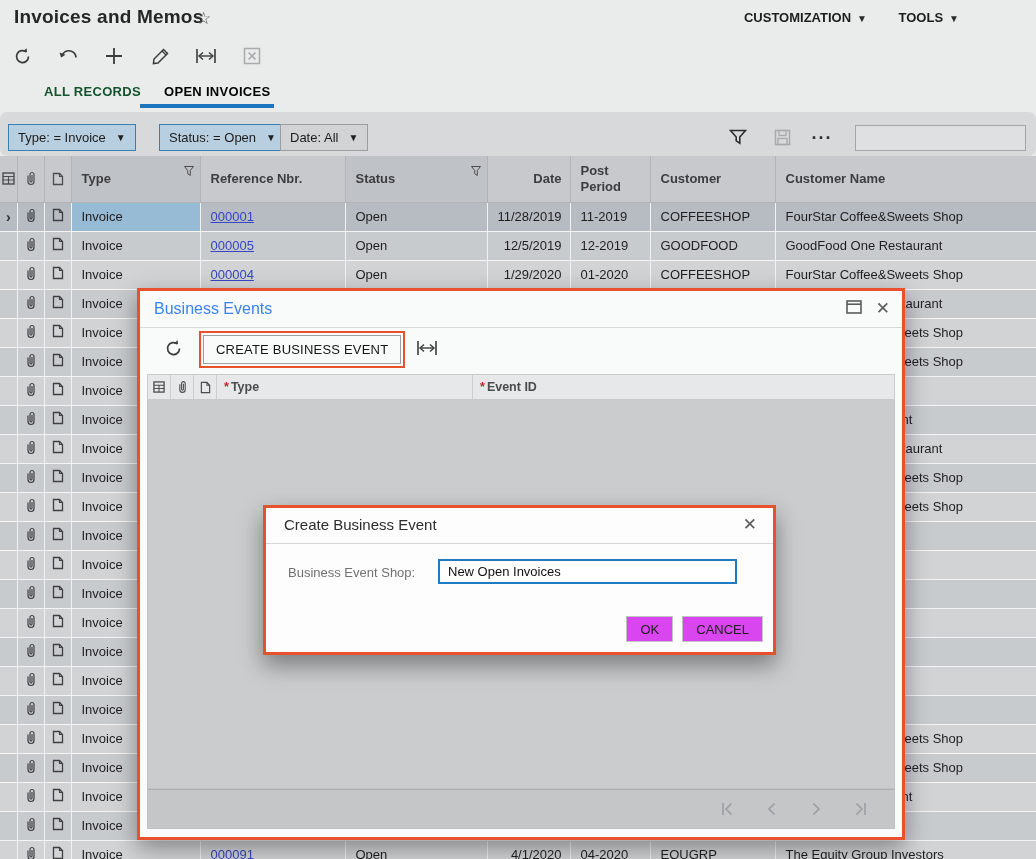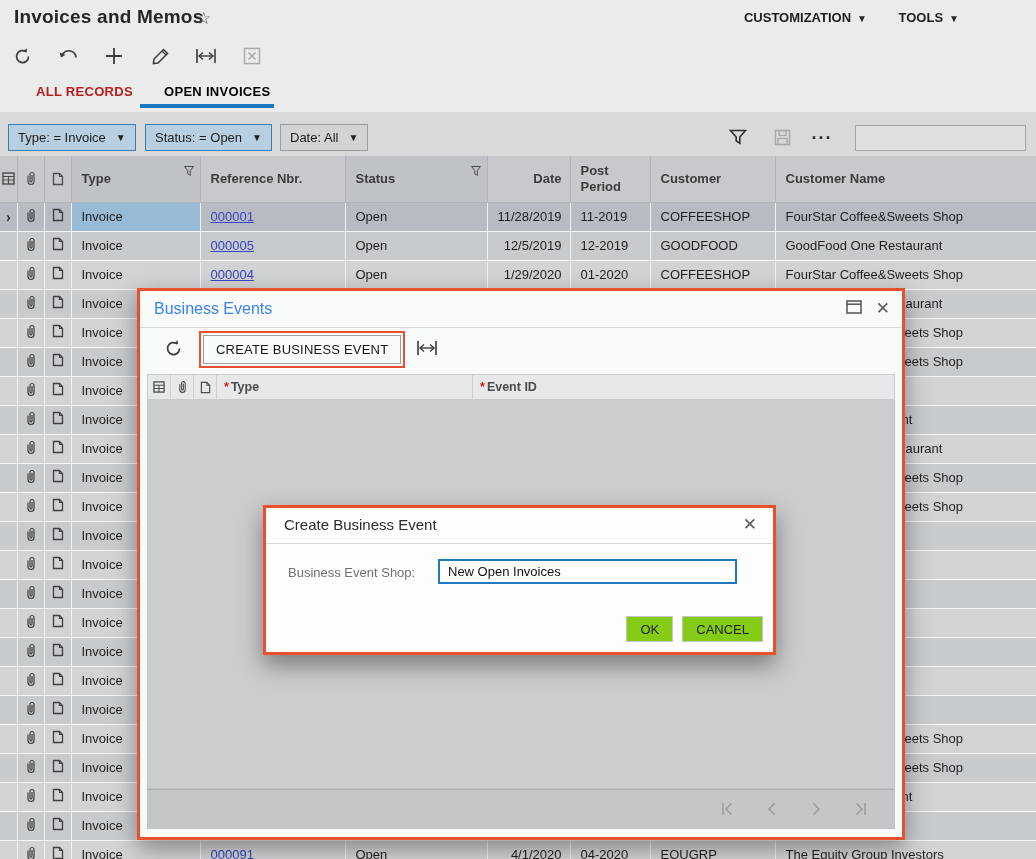--- a/index.html
+++ b/index.html
@@ -20,32 +20,32 @@
   #menu-tools { right:26px; }
 
   
   .main-toolbar { position:absolute; left:10px; top:40px; height:32px; display:flex; align-items:center; gap:22px; }
   .tbtn { width:24px; height:24px; display:flex; align-items:center; justify-content:center; }
   .tbtn svg { display:block; }
 
   
   .tabs { position:absolute; left:0; top:80px; width:1036px; height:32px; }
   .tab { position:absolute; top:4px; font-size:13px; font-weight:bold; letter-spacing:.3px; }
-  .tab.inactive { left:36px; color:#b91c1c; }
+  .tab.inactive { left:44px; color:#14532d; }
   .tab.active { left:164px; color:#000000; }
   .tab-underline { position:absolute; left:140px; top:24px; width:134px; height:4px; background:#1a76bf; }
 
   
-  .filter-bar { position:absolute; left:0; top:112px; width:1036px; height:44px; background:#d8d9da; }
+  .filter-bar { position:absolute; left:0; top:112px; width:1036px; height:44px; background:#d8d9da;border-radius:7px; }
   .chip { position:absolute; top:12px; height:27px; display:flex; align-items:center; padding:0 9px; font-size:13px; color:#1c1c1c; }
   .chip .caret { margin-left:10px; font-size:10px; color:#222; }
   .chip.blue { background:#b8cfe1; border:1px solid #3a7fb2; }
   .chip.gray { background:#d2d3d4; border:1px solid #9b9d9f; }
   #chip-type { left:8px; }
-  #chip-status { left:145px; }
+  #chip-status { left:159px; }
   #chip-date { left:280px; }
   .fb-icon { position:absolute; top:14px; width:22px; height:22px; display:flex; align-items:center; justify-content:center; }
   #icon-filter { left:727px; }
   #icon-save { left:771px; }
   #icon-more { left:811px; top:10px; font-size:18px; font-weight:bold; color:#2e2e2e; letter-spacing:2px; }
   .search-box { position:absolute; left:855px; top:13px; width:171px; height:26px; background:#dfe0e1; border:1px solid #a3a5a7; display:flex; align-items:center; }
   .search-box input { flex:1; border:none; background:transparent; outline:none; font-size:13px; padding:0 6px; color:#1f1f1f; font-family:inherit; }
 
   
   .grid-wrap { position:absolute; left:0; top:156px; width:1036px; }
@@ -108,21 +108,21 @@
   .cbe-title { position:absolute; left:18px; top:8px; font-size:15px; color:#2c2c2c; }
   .cbe-close { position:absolute; right:16px; top:8px; }
   .cbe-body { position:relative; height:108px; }
   .cbe-label { position:absolute; left:22px; top:21px; font-size:13px; color:#707070; }
   .cbe-input {
     position:absolute; left:172px; top:15px; width:299px; height:25px;
     border:2px solid #1f7ac4; background:#ffffff; font-size:13px; padding:0 8px; color:#111;
     font-family:inherit; outline:none;
   }
   .cbe-buttons { position:absolute; right:10px; top:72px; display:flex; gap:9px; }
-  .cbe-btn { height:26px; background:#84cc16; border:1px solid #c2c3c4; font-size:13px; color:#1e1e1e; padding:0 13px; font-family:inherit; }
+  .cbe-btn { height:26px; background:#d946ef; border:1px solid #c2c3c4; font-size:13px; color:#1e1e1e; padding:0 13px; font-family:inherit; }
 
   .x-glyph { font-size:17px; color:#5c5c5c; line-height:1; }
 </style>
 </head>
 <body>
 
 <div id="stage">
 
   <div class="page-header">
     <div class="page-title">Invoices and Memos</div>

